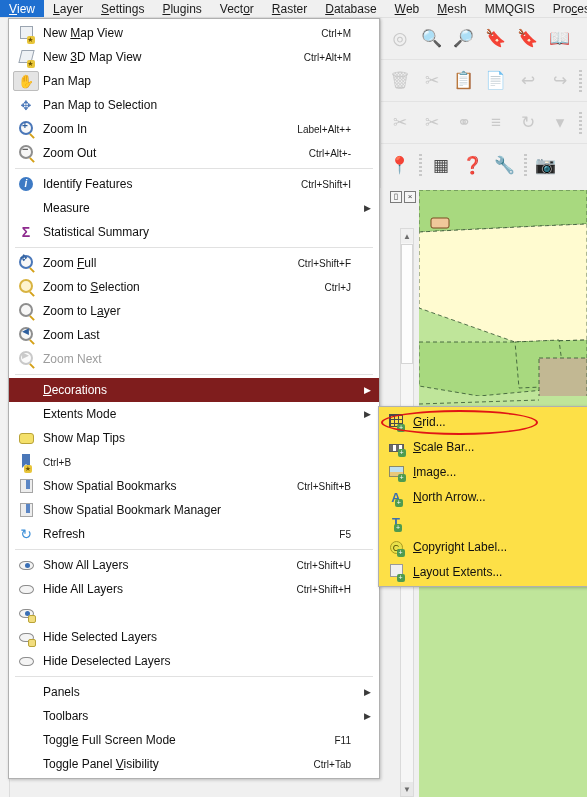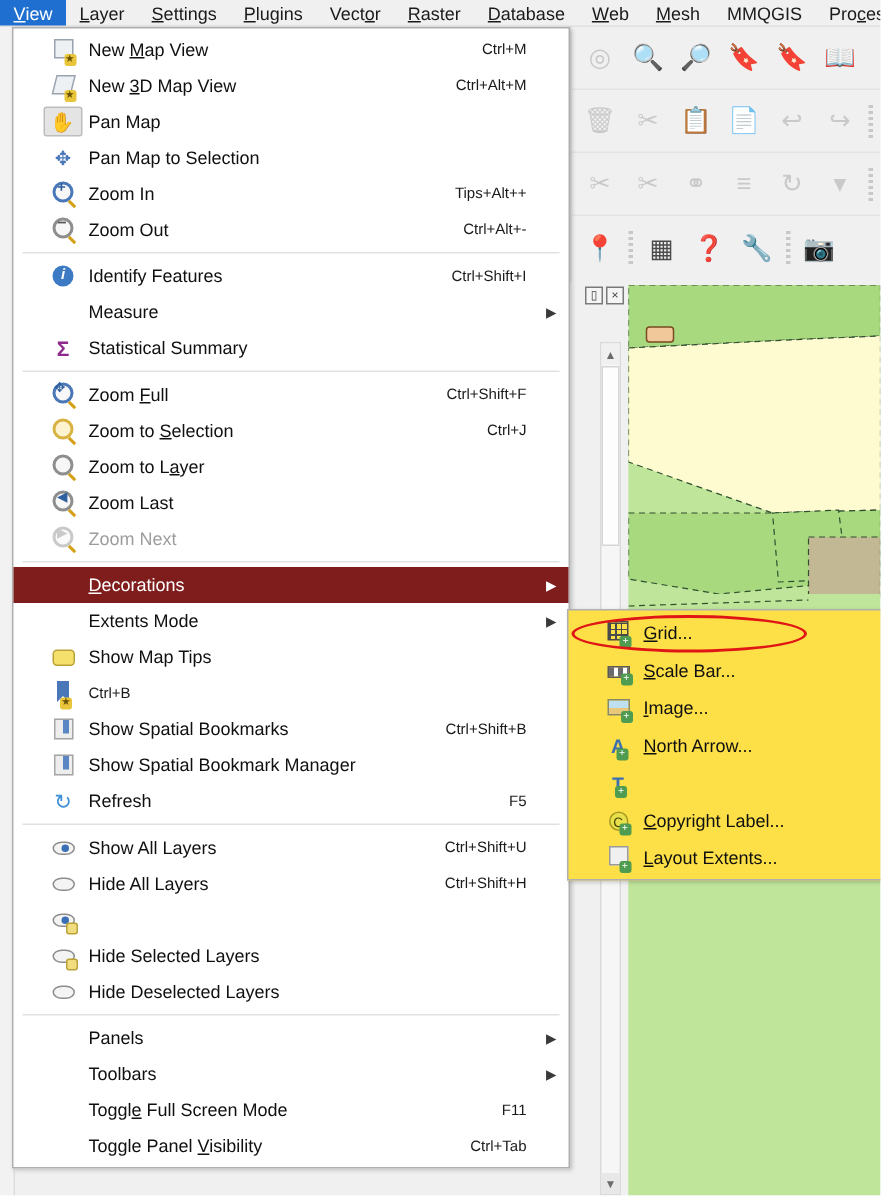--- a/index.html
+++ b/index.html
@@ -127,21 +127,21 @@
     border: 1px solid #b0b0b0;
     box-shadow: 1px 1px 3px rgba(0,0,0,.22);
     padding: 2px 0;
     font-size: 12px;
     color: #101010;
   }
   .row {
     position: relative;
     height: 24px;
     display: flex; align-items: center;
-    padding-left: 20px;
+    padding-left: 4px;
     white-space: nowrap;
   }
   .row.sel { background: #7f1d1d; color: #ffffff; }
   .row.disabled { color: #9d9d9d; }
   .ico {
     width: 26px; min-width: 26px; height: 20px;
     display: inline-flex; align-items: center; justify-content: center;
     font-size: 14px; line-height: 1;
     margin-right: 4px;
   }
@@ -354,21 +354,21 @@
         <span class="ico">
           <span style="font-size:13px;color:#4a77b8">✥</span>
         </span>
         <span class="label">Pan Map to Selection</span>
       </div>
       <div class="row">
         <span class="ico">
           <span class="iwrap"><span class="mag blue"></span><span style="position:absolute;left:3px;top:0;font-size:10px;color:#2e5f9e;font-weight:bold">+</span></span>
         </span>
         <span class="label">Zoom In</span>
-        <span class="shortcut">Tips+Alt++</span>
+        <span class="shortcut">Label+Alt++</span>
       </div>
       <div class="row">
         <span class="ico">
           <span class="iwrap"><span class="mag"></span><span style="position:absolute;left:3px;top:-1px;font-size:11px;color:#5a5a5a;font-weight:bold">−</span></span>
         </span>
         <span class="label">Zoom Out</span>
         <span class="shortcut">Ctrl+Alt+-</span>
       </div>
       <div class="sep"></div>
       <div class="row">

